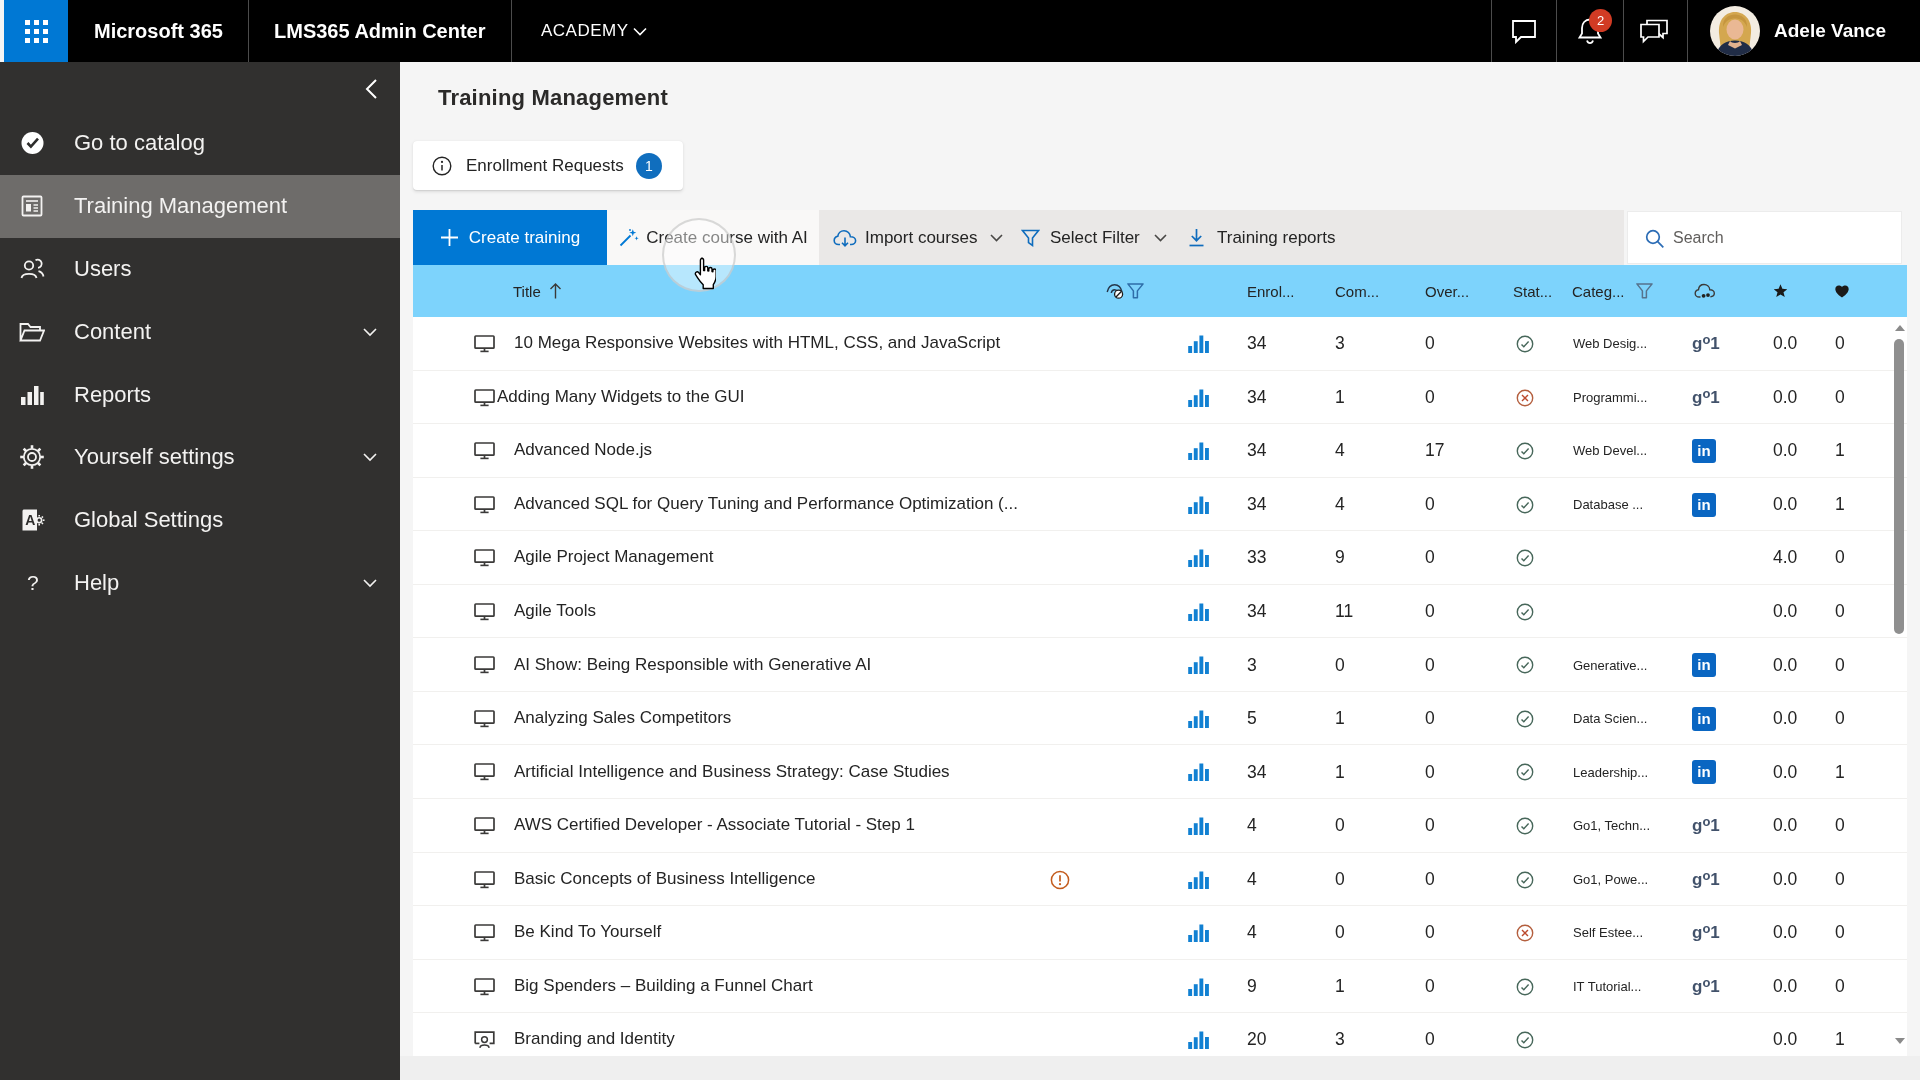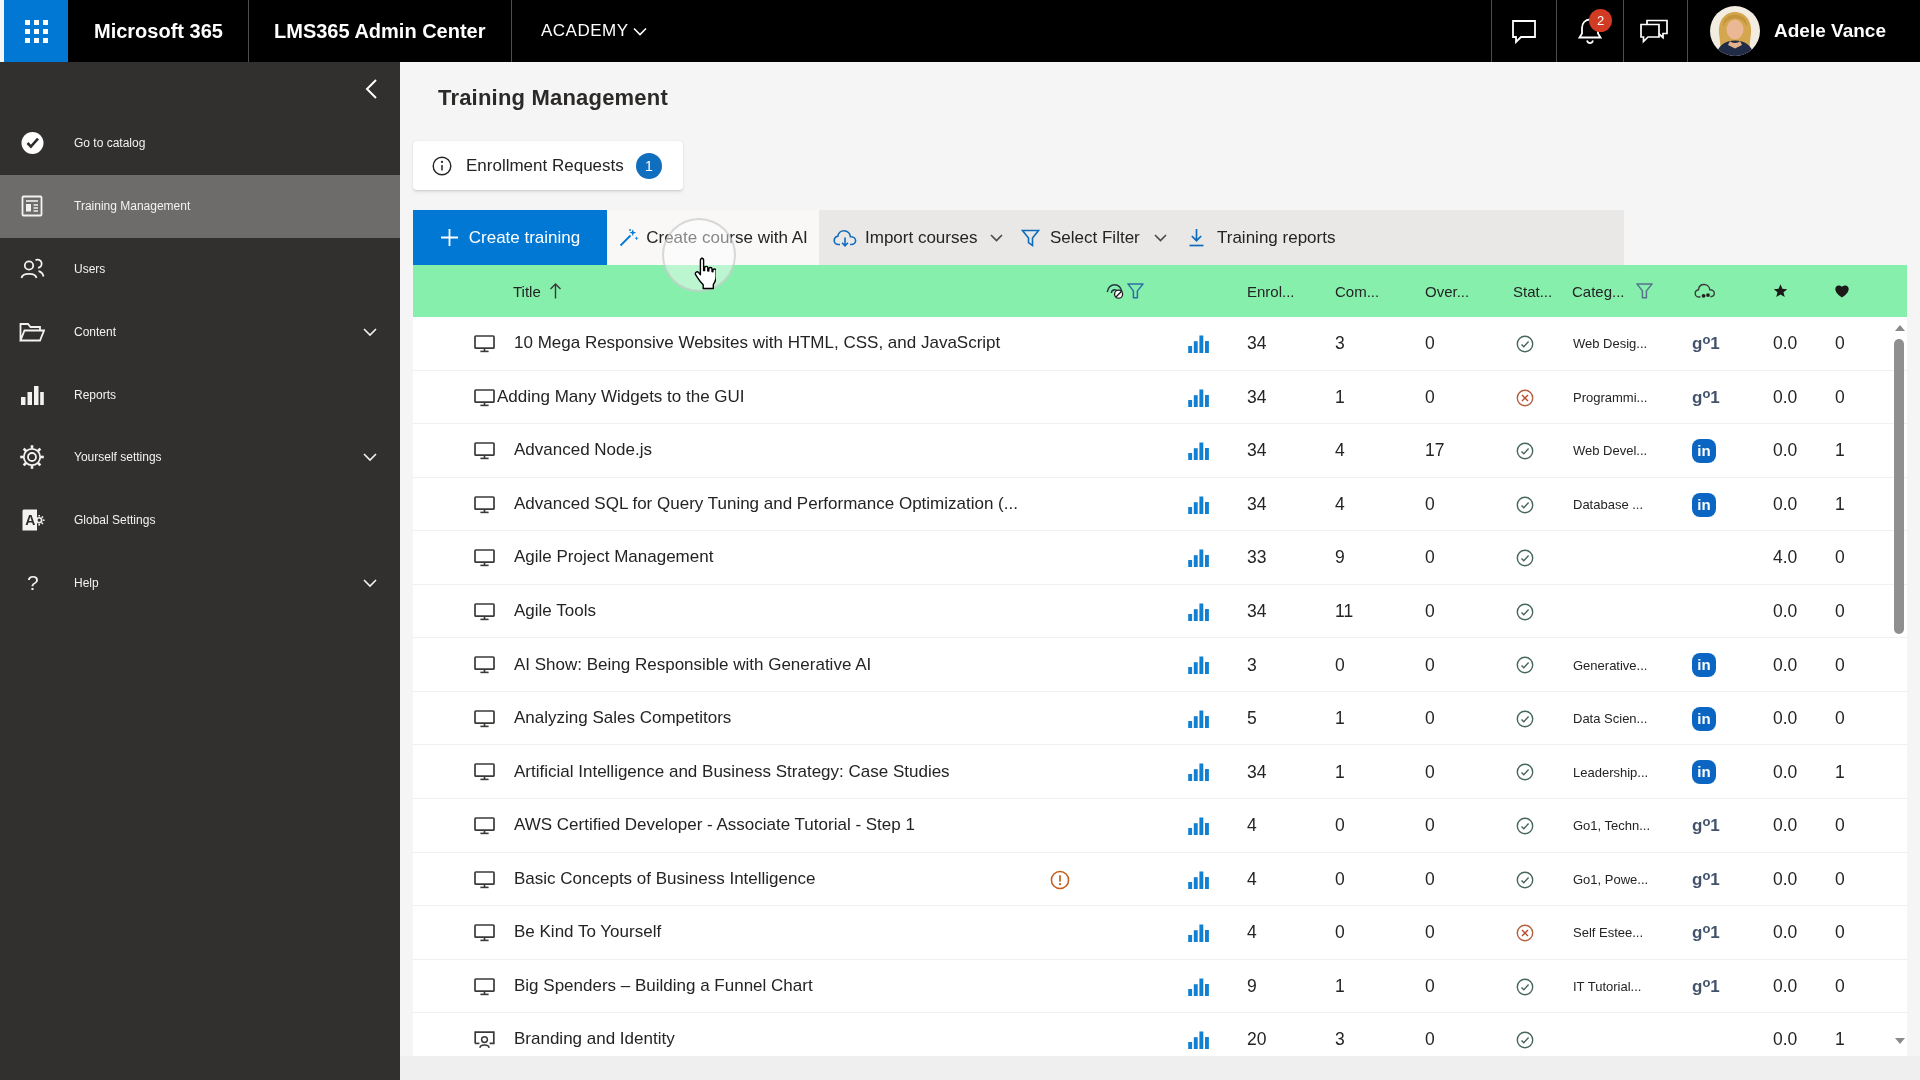--- a/index.html
+++ b/index.html
@@ -6,47 +6,47 @@
 #topbar {position:absolute;left:4px;top:0;width:1920px;height:62px;background:#000;padding-left:6px;}
 #waffle {position:absolute;left:0;top:0;width:64px;height:62px;background:#0078d4;display:flex;align-items:center;justify-content:center;}
 .tbtext {position:absolute;top:0;height:62px;line-height:62px;color:#fff;font-size:20px;font-weight:700;}
 .tbdiv {position:absolute;top:0;width:1px;height:62px;background:#4c4c4c;}
 .tbicon {position:absolute;top:0;height:62px;display:flex;align-items:center;justify-content:center;}
 #badge {position:absolute;left:1585px;top:9px;width:23px;height:23px;border-radius:50%;background:#d13b24;color:#fff;font-size:13px;text-align:center;line-height:23px;font-weight:400;}
 #sidebar {position:absolute;left:0;top:62px;width:400px;height:1018px;background:#31302f;}
 .sitem {position:absolute;left:0;width:400px;height:62.8px;}
 .sitem.sel {background:#6e6c6a;}
 .sicon {position:absolute;left:19px;top:50%;transform:translateY(-50%);width:26px;display:flex;justify-content:center;}
-.slabel {position:absolute;left:74px;top:50%;transform:translateY(-50%);color:#f3f2f1;font-size:12px;}
+.slabel {position:absolute;left:74px;top:50%;transform:translateY(-50%);color:#f3f2f1;font-size:22px;}
 .schev {position:absolute;right:22px;top:50%;transform:translateY(-50%);}
 #collapse {position:absolute;left:363px;top:16px;}
 #main {position:absolute;left:400px;top:62px;width:1520px;height:1018px;background:#f5f5f5;}
 #heading {position:absolute;left:438px;top:85px;font-size:22px;font-weight:700;color:#2b2a29;letter-spacing:0.2px;}
 #tab {position:absolute;left:413px;top:141px;width:270px;height:49px;background:#fff;border-radius:4px;box-shadow:0 1.2px 3.6px rgba(0,0,0,.1),0 0.3px 0.9px rgba(0,0,0,.07);}
 #tab .txt {position:absolute;left:53px;top:50%;transform:translateY(-50%);font-size:17px;color:#242424;}
 #tab .badge1 {position:absolute;left:223px;top:11.5px;width:26px;height:26px;border-radius:50%;background:#106ebe;color:#fff;font-size:14px;text-align:center;line-height:26px;}
 #toolbar {position:absolute;left:413px;top:210px;height:55px;width:1494px;}
 .tbtn {position:absolute;top:0;height:55px;display:flex;align-items:center;font-size:17px;color:#242424;white-space:nowrap;}
 #btn-create {left:0;width:194px;background:#0078d4;color:#fff;justify-content:center;}
 #btn-ai {left:194px;width:212px;background:#f9f8f7;justify-content:center;}
 #graybar {position:absolute;left:406px;top:0;width:805px;height:55px;background:#eae8e7;}
 #search {position:absolute;left:1214px;top:1px;width:275px;height:53px;background:#fff;border:1px solid #ececec;}
 #search .ph {position:absolute;left:45px;top:50%;transform:translateY(-50%);font-size:16px;color:#605e5c;}
-#table {position:absolute;left:413px;top:265px;width:1494px;height:791px;background:#86efac;}
+#table {position:absolute;left:413px;top:265px;width:1494px;height:791px;background:#7dd3fc;}
 #thead {position:absolute;left:0;top:0;width:1494px;height:52px;}
 .hcell {position:absolute;top:50%;transform:translateY(-50%);font-size:15px;color:#242424;white-space:nowrap;}
 .row {position:absolute;left:0;width:1494px;height:53.55px;border-bottom:1px solid #f1f0ee;background:#fff;}
 .cell {position:absolute;top:50%;transform:translateY(-50%);white-space:nowrap;}
 .cell[style*="top:1"] {transform:none;}
 .title {font-size:17px;color:#242424;letter-spacing:0px;}
 .num {font-size:17.5px;color:#242424;}
 .cat {font-size:13px;color:#242424;}
 .go1 {font-weight:700;font-size:17px;color:#42526b;letter-spacing:0;}
 .go1o {font-size:13px;vertical-align:5px;}
-.lin {display:inline-block;width:24px;height:24px;background:#0a66c2;border-radius:8px;color:#fff;font-weight:700;font-size:15px;text-align:center;line-height:23px;}
+.lin {display:inline-block;width:24px;height:24px;background:#0a66c2;border-radius:3px;color:#fff;font-weight:700;font-size:15px;text-align:center;line-height:23px;}
 #vscroll-thumb {position:absolute;left:1894px;top:339px;width:10px;height:295px;border-radius:5px;background:#8f8f8f;}
 #cursor-ring {position:absolute;left:662px;top:218px;width:74px;height:74px;border-radius:50%;background:rgba(255,255,255,0.45);border:2px solid rgba(185,185,185,0.55);}
 #bottomstrip {position:absolute;left:400px;top:1056px;width:1520px;height:24px;background:#efefef;}
 </style></head><body>
 <div id="main"></div>
 <div id="topbar">
 <div id="waffle">
       <svg width="25" height="25" viewBox="0 0 25 25">
         <g fill="#fff">
           <rect x="1" y="1" width="5" height="5"></rect>
@@ -255,20 +255,27 @@
       </svg></div>
 <div class="tbtn" style="left:608px"><svg style="margin-right:10px" width="19" height="18" viewBox="0 0 19 18">
         <path d="M1.5 1.5 h16 L11.5 9 v7.5 l-4-2.8 V9 Z" fill="none" stroke="#0f6cbd" stroke-width="1.6"></path>
       </svg>Select Filter<svg style="margin-left:14px" width="13" height="8" viewBox="0 0 13 8">
         <path d="M1 1 l5.5 5.5 L12 1" fill="none" stroke="#494846" stroke-width="1.6"></path>
       </svg></div>
 <div class="tbtn" style="left:775px"><svg style="margin-right:12px" width="17" height="19" viewBox="0 0 17 19">
         <path d="M8.5 1 V12 M3.8 8 l4.7 4.7 L13.2 8" fill="none" stroke="#0f6cbd" stroke-width="1.7"></path>
         <path d="M1.5 17.5 h14" stroke="#0f6cbd" stroke-width="1.7"></path>
       </svg>Training reports</div>
+<div id="search">
+      <svg style="position:absolute;left:17px;top:17px" width="20" height="20" viewBox="0 0 20 20">
+        <circle cx="8" cy="8" r="6.3" fill="none" stroke="#2b6cb5" stroke-width="1.7"></circle>
+        <line x1="12.7" y1="12.7" x2="18.3" y2="18.3" stroke="#2b6cb5" stroke-width="1.7"></line>
+      </svg>
+      <span class="ph">Search</span>
+    </div>
 </div>
 <div id="table">
 <div id="thead">
 <span class="hcell" style="left:100px">Title</span>
 <svg class="hcell" style="left:136px" width="13" height="17" viewBox="0 0 13 17">
         <path d="M6.5 16 V2 M1.5 6.5 L6.5 1.5 l5 5" fill="none" stroke="#3a3938" stroke-width="1.4"></path>
       </svg>
 <svg class="hcell" style="left:693px" width="18" height="17" viewBox="0 0 18 17">
         <path d="M1.2 9.5 C2.2 4.8 5.3 2.2 8.6 2.2 c3.3 0 6.4 2.6 7.4 7.3" fill="none" stroke="#26364a" stroke-width="1.4"></path>
         <path d="M5.3 10.5 C5.6 8.4 7 7.2 8.6 7.2 c1.3 0 2.5 0.8 3 2.2" fill="none" stroke="#26364a" stroke-width="1.4"></path>

